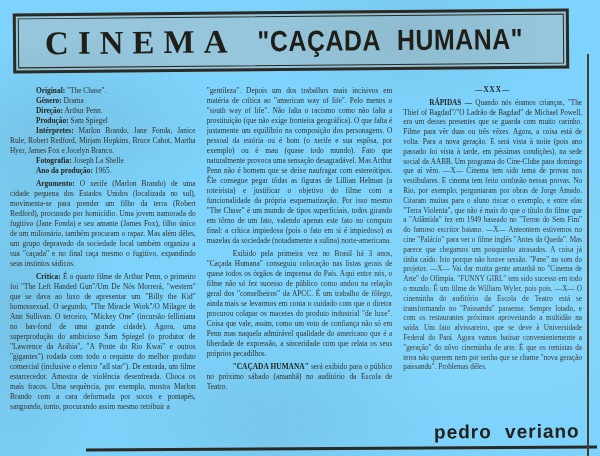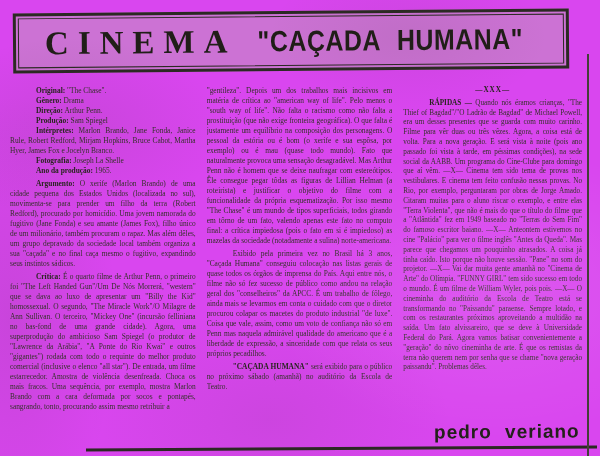--- a/index.html
+++ b/index.html
@@ -3,21 +3,21 @@
 <meta charset="utf-8">
 <style>
   * { margin:0; padding:0; box-sizing:border-box; }
   html,body { width:600px; height:456px; overflow:hidden; }
   body {
     background:#b2aea6;
     font-family:"Liberation Serif","DejaVu Serif",serif;
   }
   .paper {
     position:relative; width:600px; height:456px;
-    background:#d946ef;
+    background:#7dd3fc;
   }
   
   .paper::before {
     content:""; position:absolute; inset:0; pointer-events:none; z-index:5;
     background:
       radial-gradient(ellipse 220px 130px at 12% 28%, rgba(58,53,44,0.10), transparent 70%),
       radial-gradient(ellipse 320px 210px at 82% 64%, rgba(255,255,248,0.10), transparent 70%),
       radial-gradient(ellipse 260px 160px at 45% 92%, rgba(58,53,44,0.08), transparent 70%),
       radial-gradient(ellipse 200px 110px at 68% 8%, rgba(58,53,44,0.08), transparent 70%),
       radial-gradient(ellipse 140px 300px at 2% 70%, rgba(58,53,44,0.10), transparent 75%);

